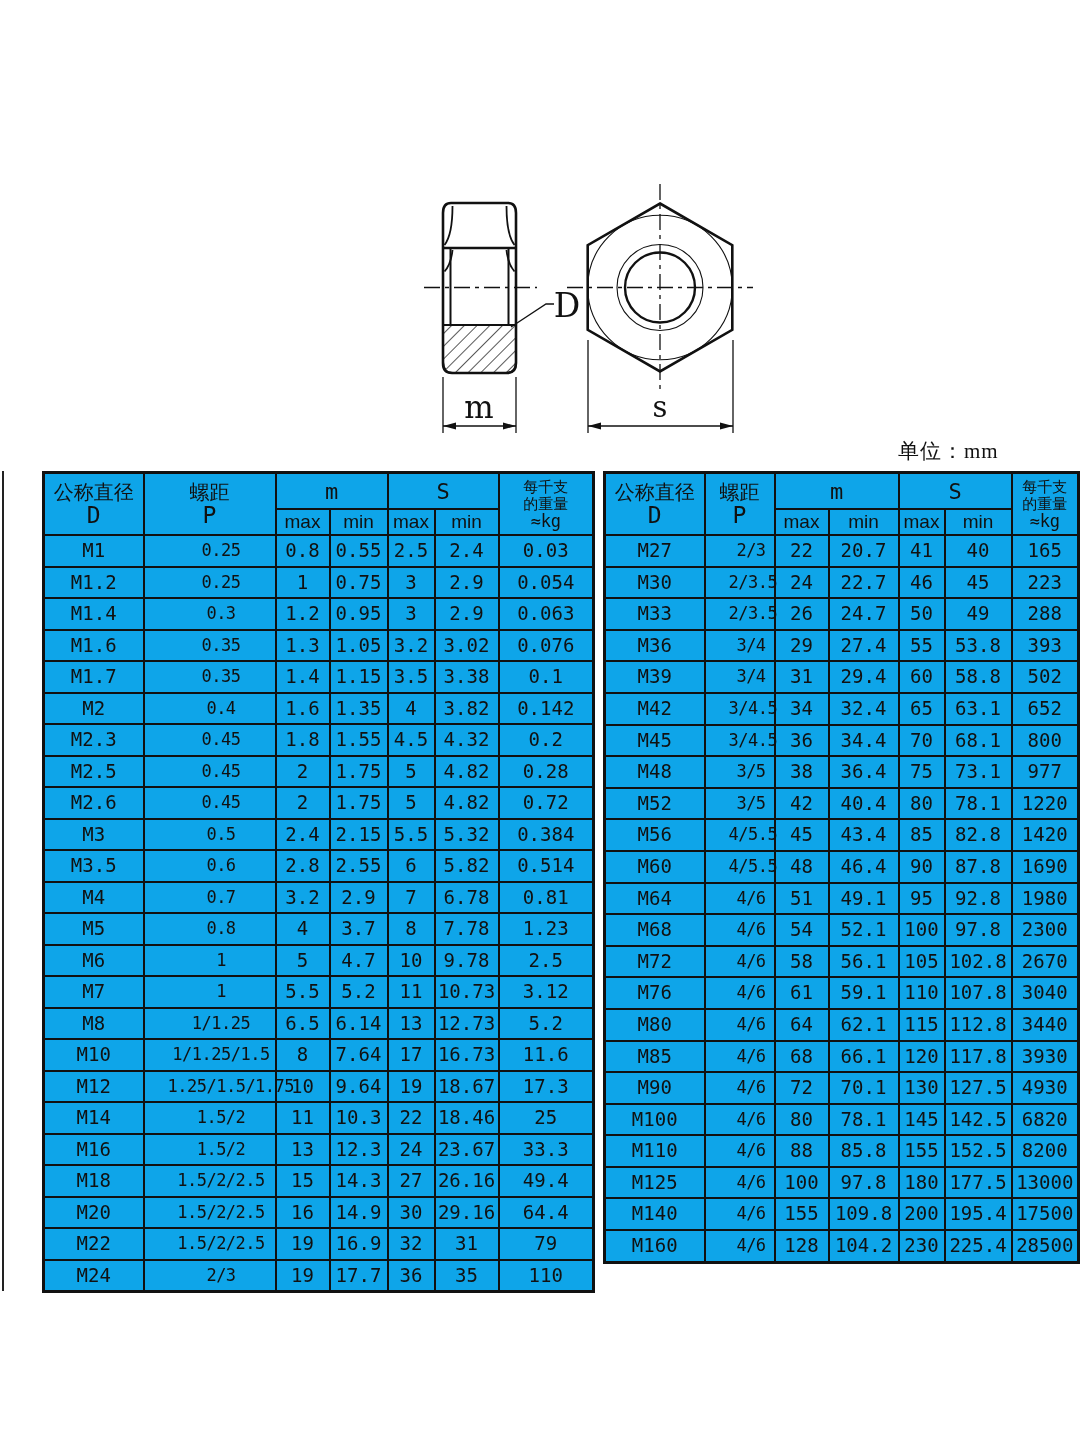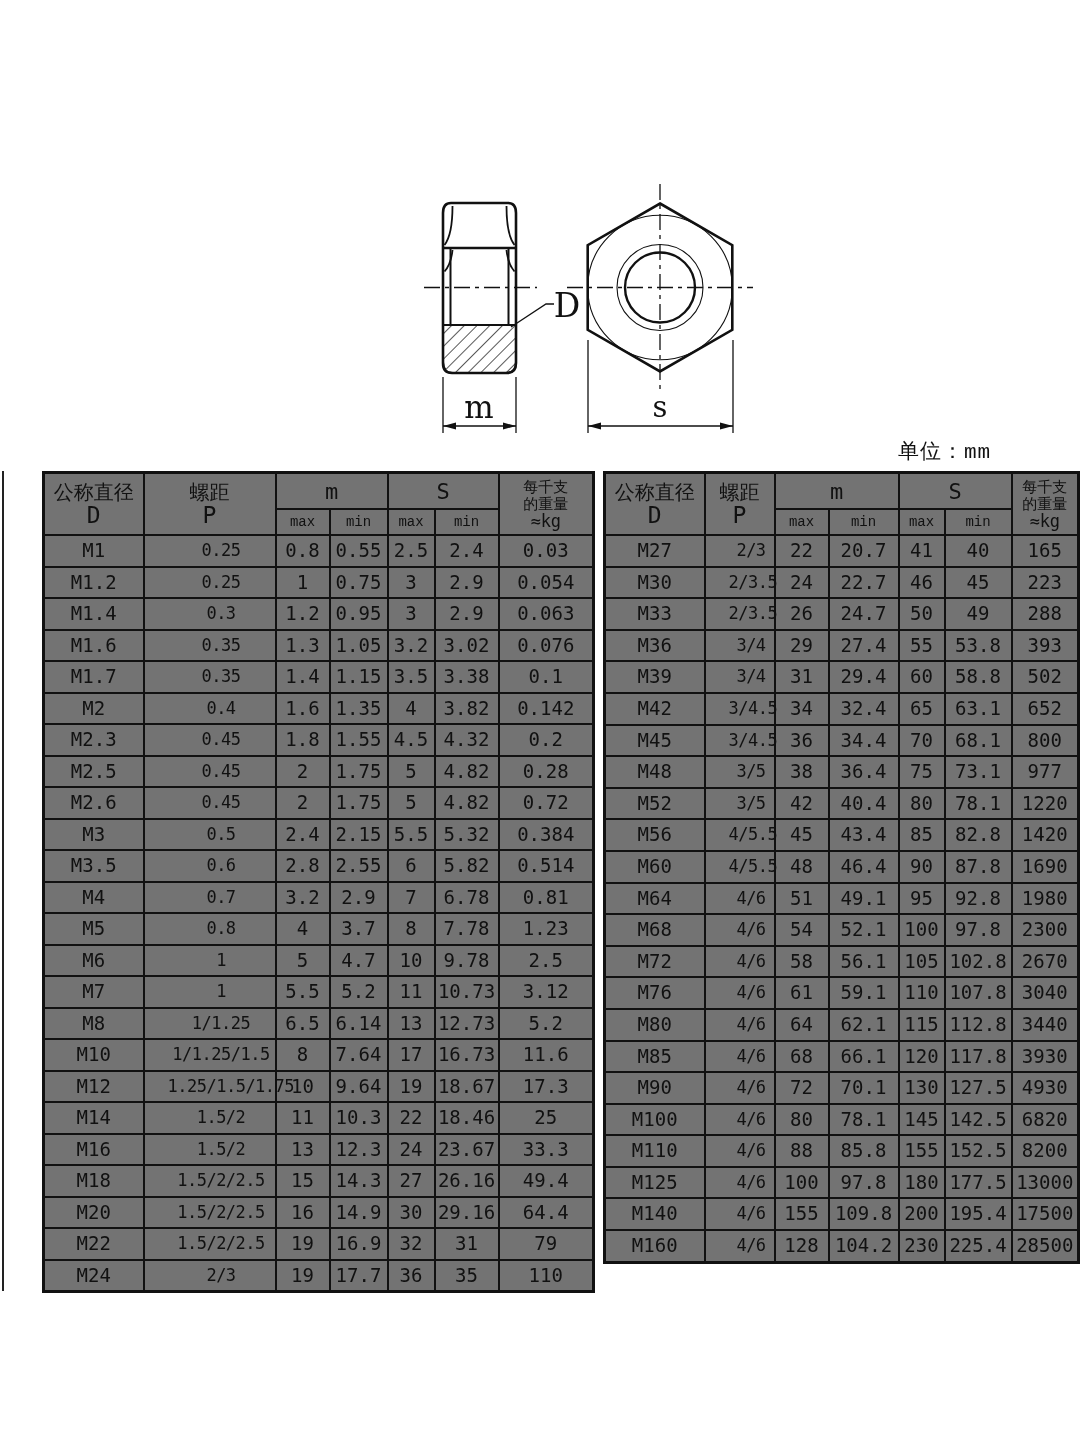--- a/index.html
+++ b/index.html
@@ -5,42 +5,42 @@
   html,body{margin:0;padding:0;}
   body{
     width:1080px;height:1432px;position:relative;background:#ffffff;
     font-family:"DejaVu Sans","Liberation Sans",sans-serif;color:#111;
     overflow:hidden;
   }
   #drawing{position:absolute;left:0;top:0;}
   #unit-note{
     position:absolute;left:898px;top:437px;width:110px;
     font-size:21px;letter-spacing:1px;white-space:nowrap;
-    font-family:Liberation Mono, monospace;
+    font-family:Liberation Serif, serif;
   }
   .spec-table{
     position:absolute;border-collapse:collapse;table-layout:fixed;
-    border:3px solid #111;background:#737373;
+    border:3px solid #111;background:#0ea5e9;
   }
   .spec-table th,.spec-table td{
     border:2px solid #111;padding:0;text-align:center;vertical-align:middle;
     font-weight:normal;white-space:nowrap;overflow:visible;
   }
   #table-left{left:42px;top:471px;width:550px;}
   #table-right{left:603px;top:471px;width:474px;}
   .spec-table td{
     font-family:"DejaVu Sans Mono","Liberation Mono",monospace;
     font-size:19px;height:29.5px;line-height:29.5px;
   }
   #table-right td{height:29.6px;line-height:29.6px;}
   .spec-table td.col-p{font-size:17px;letter-spacing:-0.5px;padding-left:23px;}
   .hdr-cn{font-size:20px;line-height:22px;}
   .hdr-letter{font-size:23px;line-height:25px;font-family:"DejaVu Sans Mono","Liberation Mono",monospace;}
   .hdr-dim{font-size:22px;font-family:"DejaVu Sans Mono","Liberation Mono",monospace;height:34px;}
-  .hdr-mm{font-size:14px;font-family:Liberation Mono, monospace;height:24px;}
+  .hdr-mm{font-size:19px;font-family:Liberation Sans, sans-serif;height:24px;}
   .hdr-weight{font-size:15px;line-height:17px;}
   .hdr-weight .kg{font-family:"DejaVu Sans Mono","Liberation Mono",monospace;font-size:17px;}
   #left-edge-line{
     position:absolute;left:2px;top:471px;width:2px;height:820px;background:#222;
   }
 </style>
 </head>
 <body>
 
 <svg id="drawing" width="1080" height="460" viewBox="0 0 1080 460">

